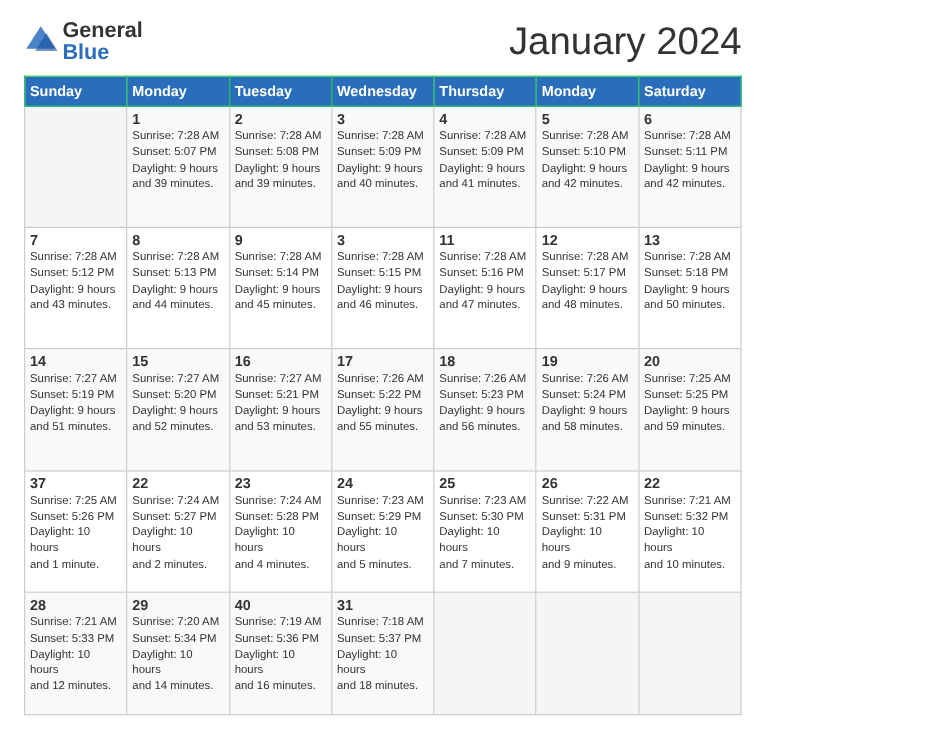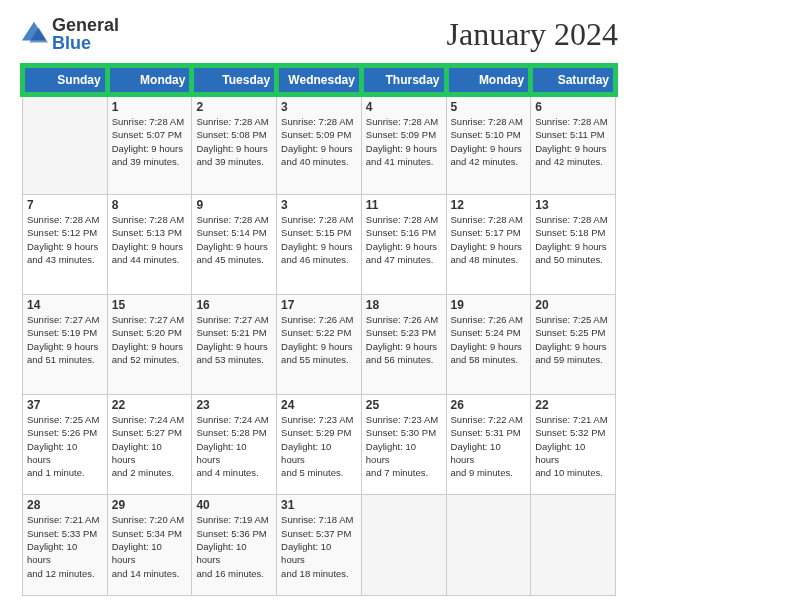--- a/index.html
+++ b/index.html
@@ -42,21 +42,20 @@
       font-size: 18px;
       font-weight: bold;
       color: #2a6ebb;
     }
     .logo-icon {
       width: 28px;
       height: 28px;
     }
     .title-block {
       text-align: center;
-      font-family: Liberation Serif, serif;
     }
     .month-title {
       font-size: 32px;
       color: #333;
       font-weight: normal;
     }
     .location {
       font-size: 14px;
       color: #555;
     }
@@ -65,22 +64,22 @@
       border-collapse: collapse;
       width: 100%;
       table-layout: fixed;
     }
     .calendar thead tr th {
       background-color: #2a6ebb;
       color: #fff;
       font-size: 12px;
       font-weight: bold;
       padding: 5px 4px;
-      text-align: right;
-      border: 5px solid #22c55e;
+      text-align: left;
+      border: 1px solid #22c55e;
     }
     .calendar tbody tr td {
       border: 1px solid #ccc;
       vertical-align: top;
       padding: 3px 4px;
       font-size: 10px;
       color: #333;
       background: #fff;
       height: 88px;
     }

